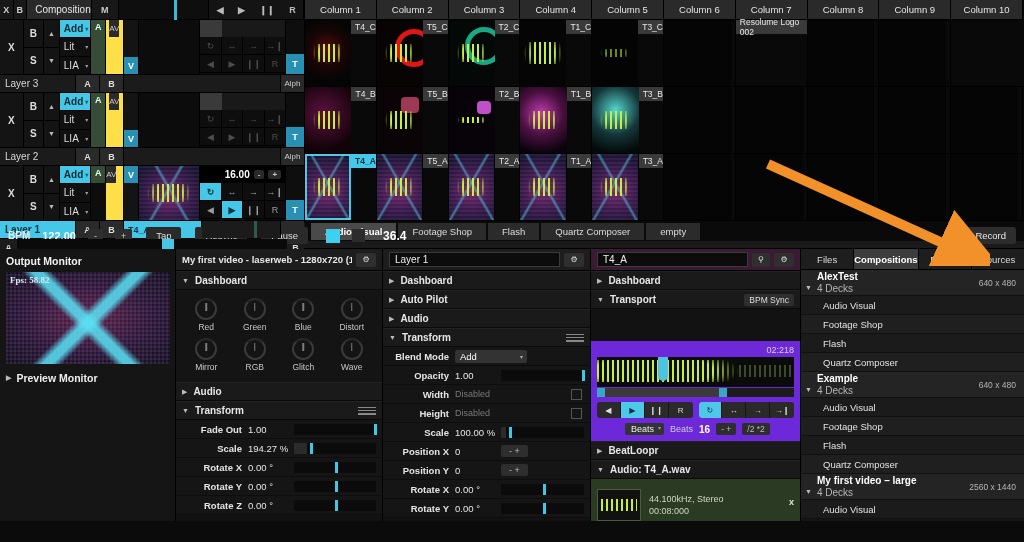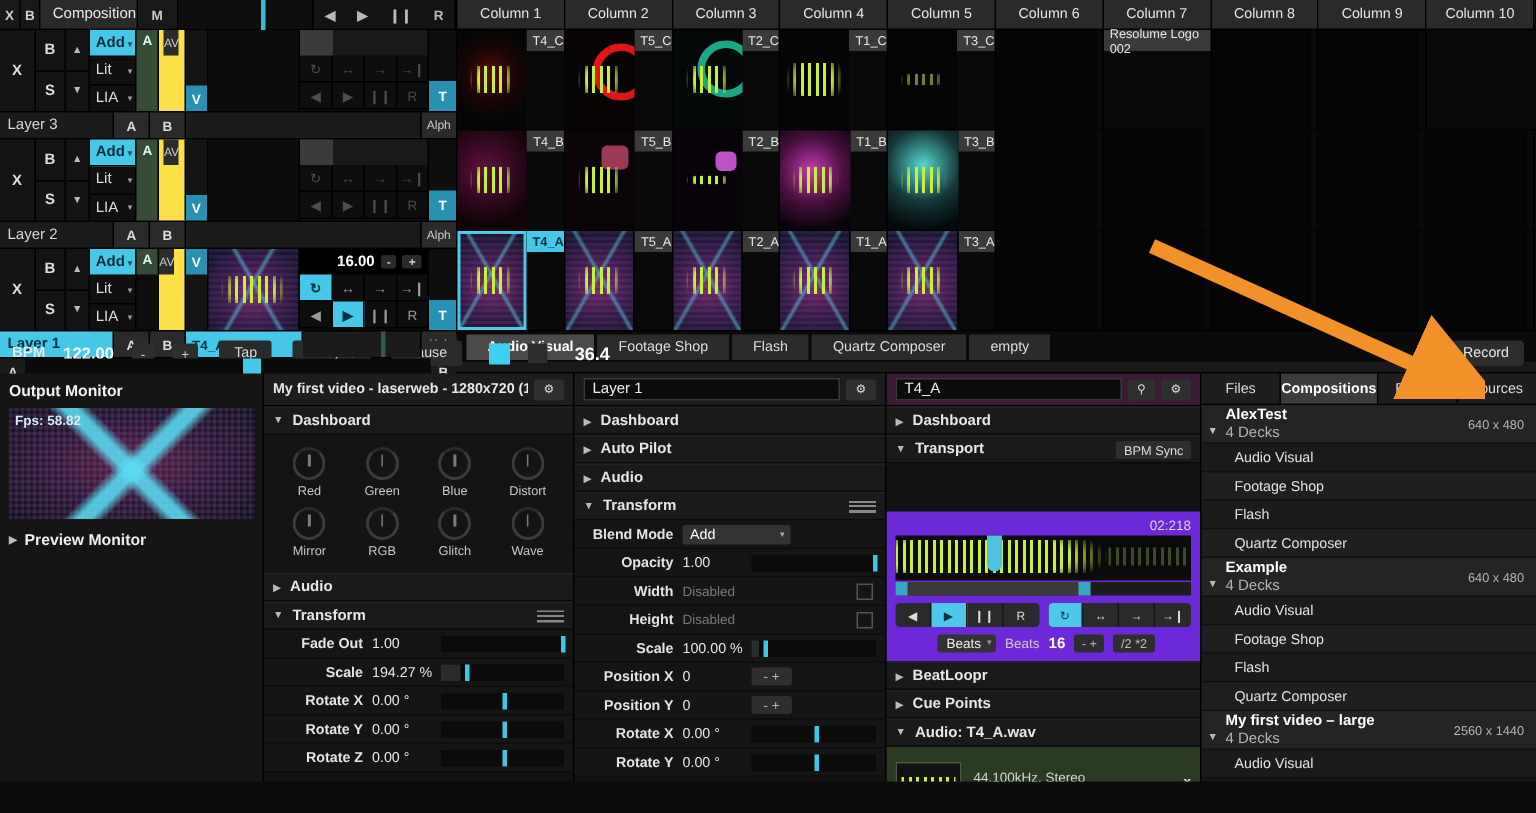--- a/index.html
+++ b/index.html
@@ -149,22 +149,22 @@
   
   .lower { display:flex; height:272px; background:#0a0a0a;}
   .panel { border-right:1px solid #000; overflow:hidden; position:relative;}
   .pMonitor { width:176px; flex:0 0 176px; background:#151515; padding:6px;}
   .pComp { width:207px; flex:0 0 207px; background:#121212;}
   .pLayer { width:208px; flex:0 0 208px; background:#121212;}
   .pClip { width:210px; flex:0 0 210px; background:#121212;}
   .pBrowse { flex:1 1 auto; background:#161616;}
 
   .monTitle { font-size:10.5px; font-weight:bold; color:#f0f0f0; margin-bottom:5px;}
-  .monScreen { width:164px; height:74px; position:relative; overflow:hidden;
-               background: radial-gradient(ellipse at 50% 50%, #5b1f4a 0%, #2a1338 55%, #130d22 100%);}
+  .monScreen { width:164px; height:92px; position:relative; overflow:hidden;
+               background: radial-gradient(ellipse at 50% 50%, #5b1f4a 0%, #2a1338 55%, #130d22 100%); font-family: Liberation Serif, serif;}
   .monScreen::before{ content:''; position:absolute; inset:0;
     background:
       linear-gradient(45deg, transparent 42%, rgba(90,225,245,.85) 46%, rgba(90,225,245,.85) 50%, transparent 54%),
       linear-gradient(-45deg, transparent 42%, rgba(90,225,245,.85) 46%, rgba(90,225,245,.85) 50%, transparent 54%),
       repeating-linear-gradient(0deg, rgba(255,255,255,.06) 0 2px, transparent 2px 4px),
       repeating-linear-gradient(90deg, rgba(255,255,255,.06) 0 2px, transparent 2px 4px);
   }
   .fps { position:absolute; left:4px; top:3px; font-size:9px; color:#d7e9f5; z-index:3; font-weight:bold;}
   .prevMon { margin-top:8px; font-size:10.5px; font-weight:bold; color:#eee; display:flex;
              align-items:center; gap:5px;}
@@ -909,24 +909,20 @@
           <span class="nb">16</span>
           <span class="mini">- +</span>
           <span class="mini">/2 *2</span>
         </div>
       </div>
       <div class="sect">
         <span class="tri">▶</span>
         <span class="sl">BeatLoopr</span>
       </div>
       <div class="sect">
-        <span class="tri">▶</span>
-        <span class="sl">Cue Points</span>
-      </div>
-      <div class="sect">
         <span class="tri">▼</span>
         <span class="sl">Audio: T4_A.wav</span>
       </div>
       <div class="audioBlock">
         <div class="audioThumb">
             <div class="w"></div>
           </div>
         <div class="audioMeta">
           <div>44.100kHz, Stereo</div>
           <div>00:08:000</div>

